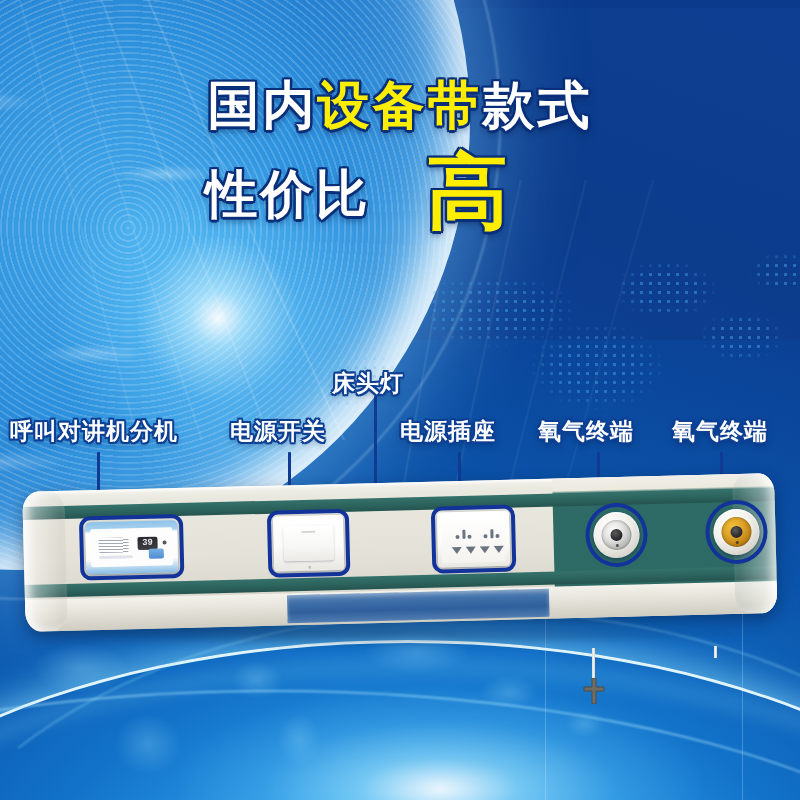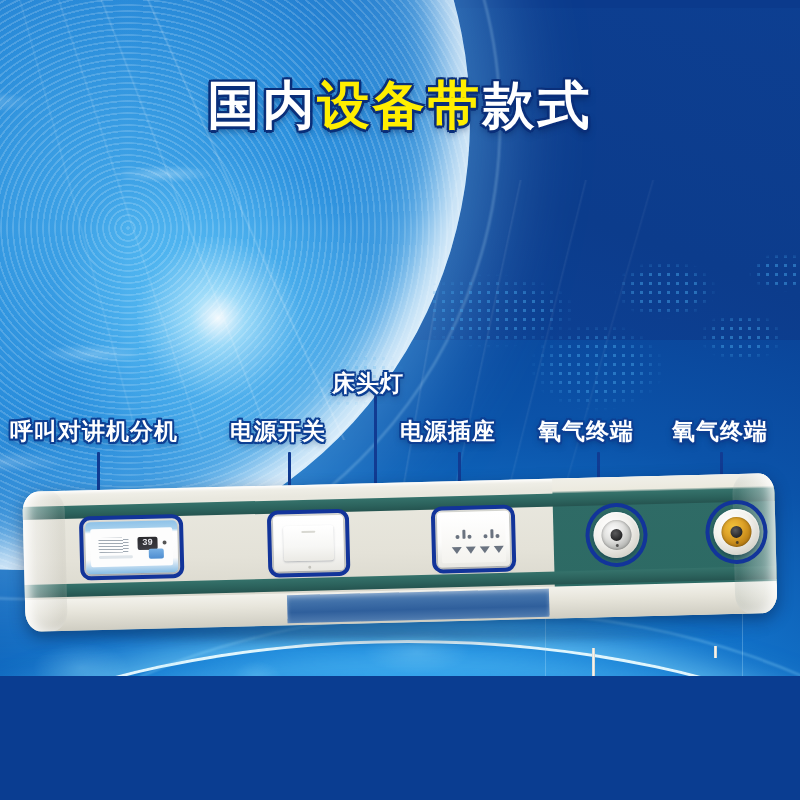--- a/index.html
+++ b/index.html
@@ -2,21 +2,21 @@
 <html lang="zh"><head>
 <meta charset="utf-8">
 <title>medical-bedhead-panel-banner</title>
 <style>
   html,body{margin:0;padding:0;}
   body{
     width:800px;height:800px;overflow:hidden;
     font-family:"Liberation Sans","DejaVu Sans",sans-serif;
     background:#0a3d91;
   }
-  #stage{position:relative;width:800px;height:676px;overflow:hidden;}
+  #stage{position:relative;width:800px;height:800px;overflow:hidden;}
 
   
   .bg-base{position:absolute;inset:0;
     background:
       radial-gradient(120% 85% at 52% 118%, #6fd4ff 0%, #33a6ef 18%, #1272c9 42%, #0b53a9 66%, #0a3f93 100%),
       linear-gradient(160deg,#0c4fa2 0%,#0a3d91 55%,#0a3686 100%);
   }
   
   .bg-navy-tr{position:absolute;left:300px;top:-20px;width:560px;height:360px;
     background:linear-gradient(200deg,#0d3f92 0%,#0c3c8c 60%,#0d4296 100%);
@@ -285,20 +285,23 @@
   <div class="arc arc-3"></div>
   <div class="arc arc-up1"></div>
   <div class="arc arc-up2"></div>
   <div class="vline" style="left:545px"></div>
   <div class="vline" style="left:742px"></div>
 
   <div class="headline">
     <div class="hl-row1">
       <span class="hl-w">国内</span><span class="hl-y">设备带</span><span class="hl-w">款式</span>
     </div>
+    <div class="hl-row2">
+      <span class="hl-w">性价比</span><span class="hl-y hl-big">高</span>
+    </div>
   </div>
 
   <div class="leader" style="left:97px;  top:452px; height:70px;"></div>
   <div class="leader" style="left:288px; top:452px; height:68px;"></div>
   <div class="leader" style="left:374px; top:396px; height:212px;"></div>
   <div class="leader" style="left:458px; top:452px; height:66px;"></div>
   <div class="leader" style="left:597px; top:452px; height:72px;"></div>
   <div class="leader" style="left:720px; top:452px; height:70px;"></div>
 
   <div class="callout" style="left:10px;  top:416px;">呼叫对讲机分机</div>

